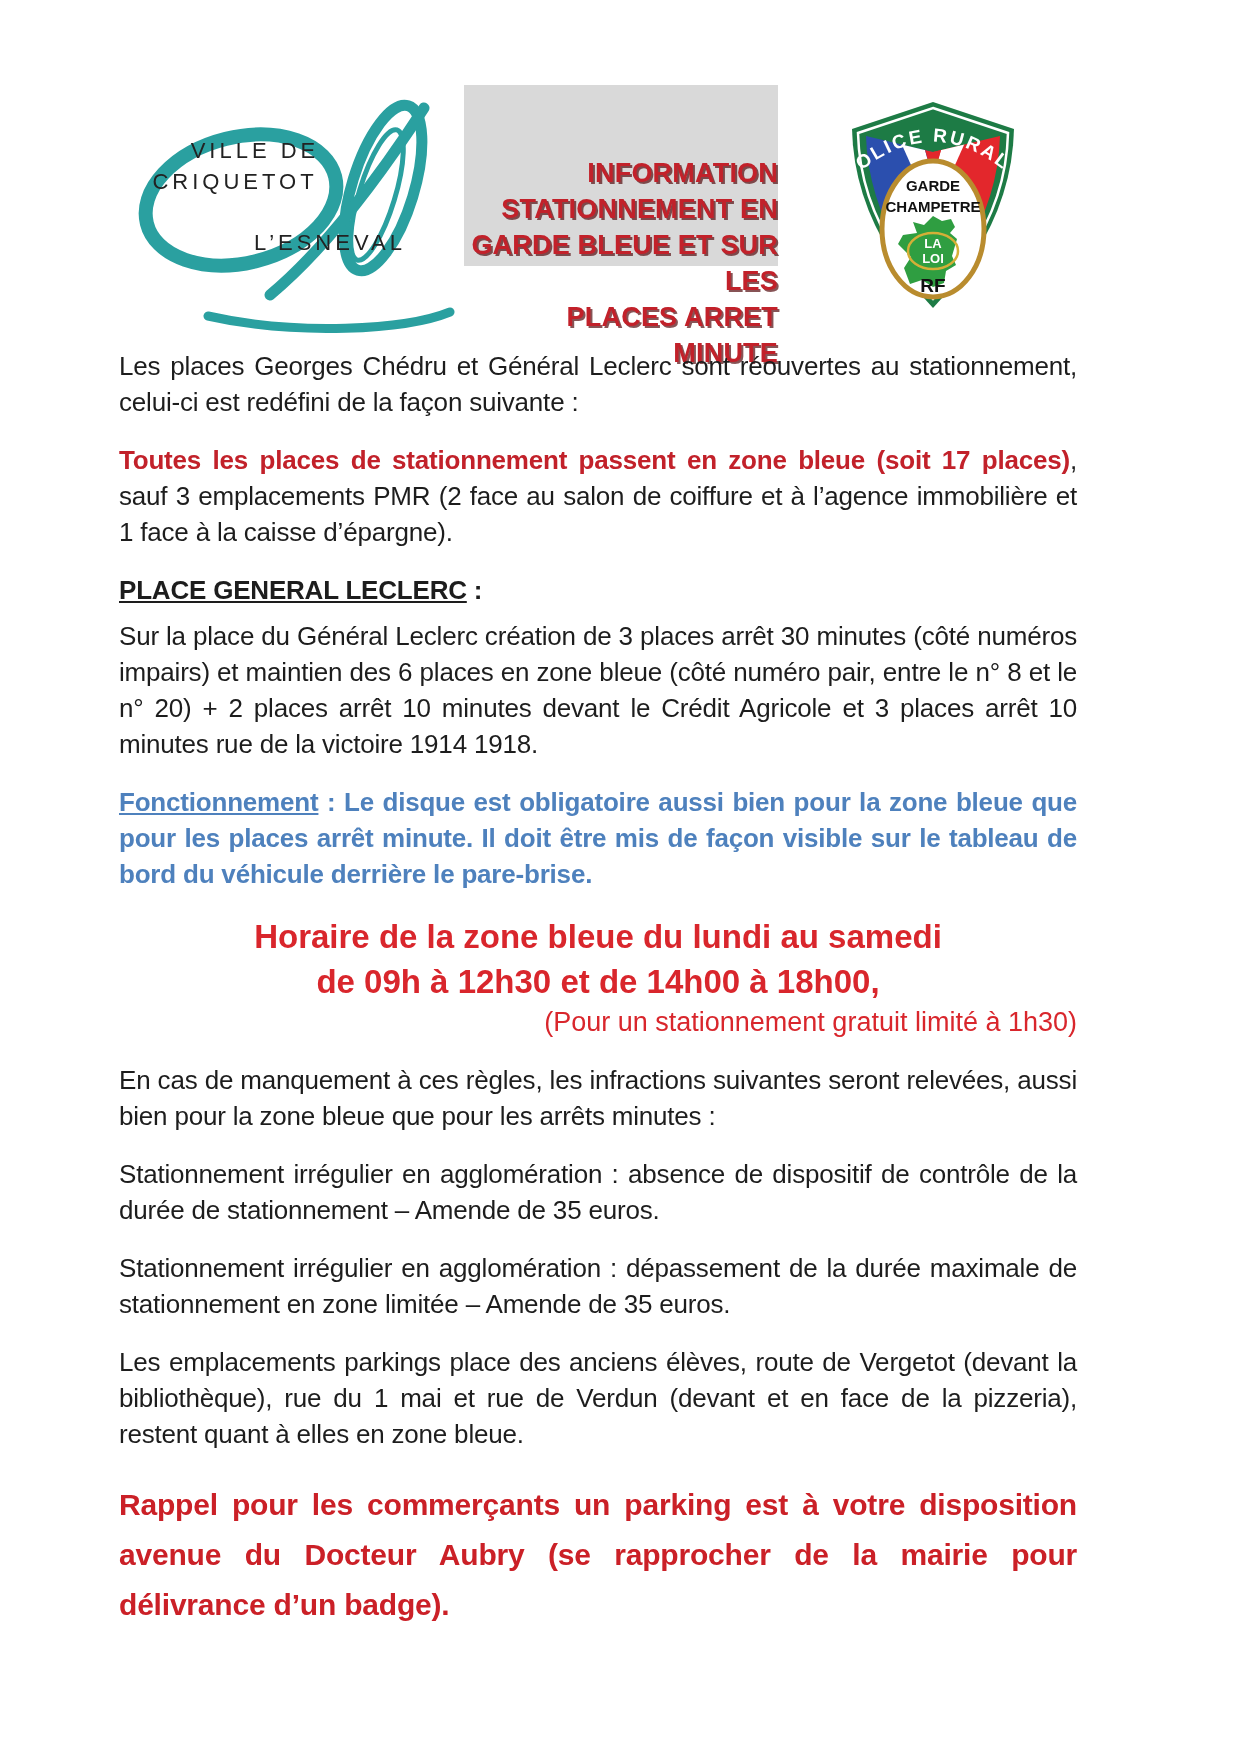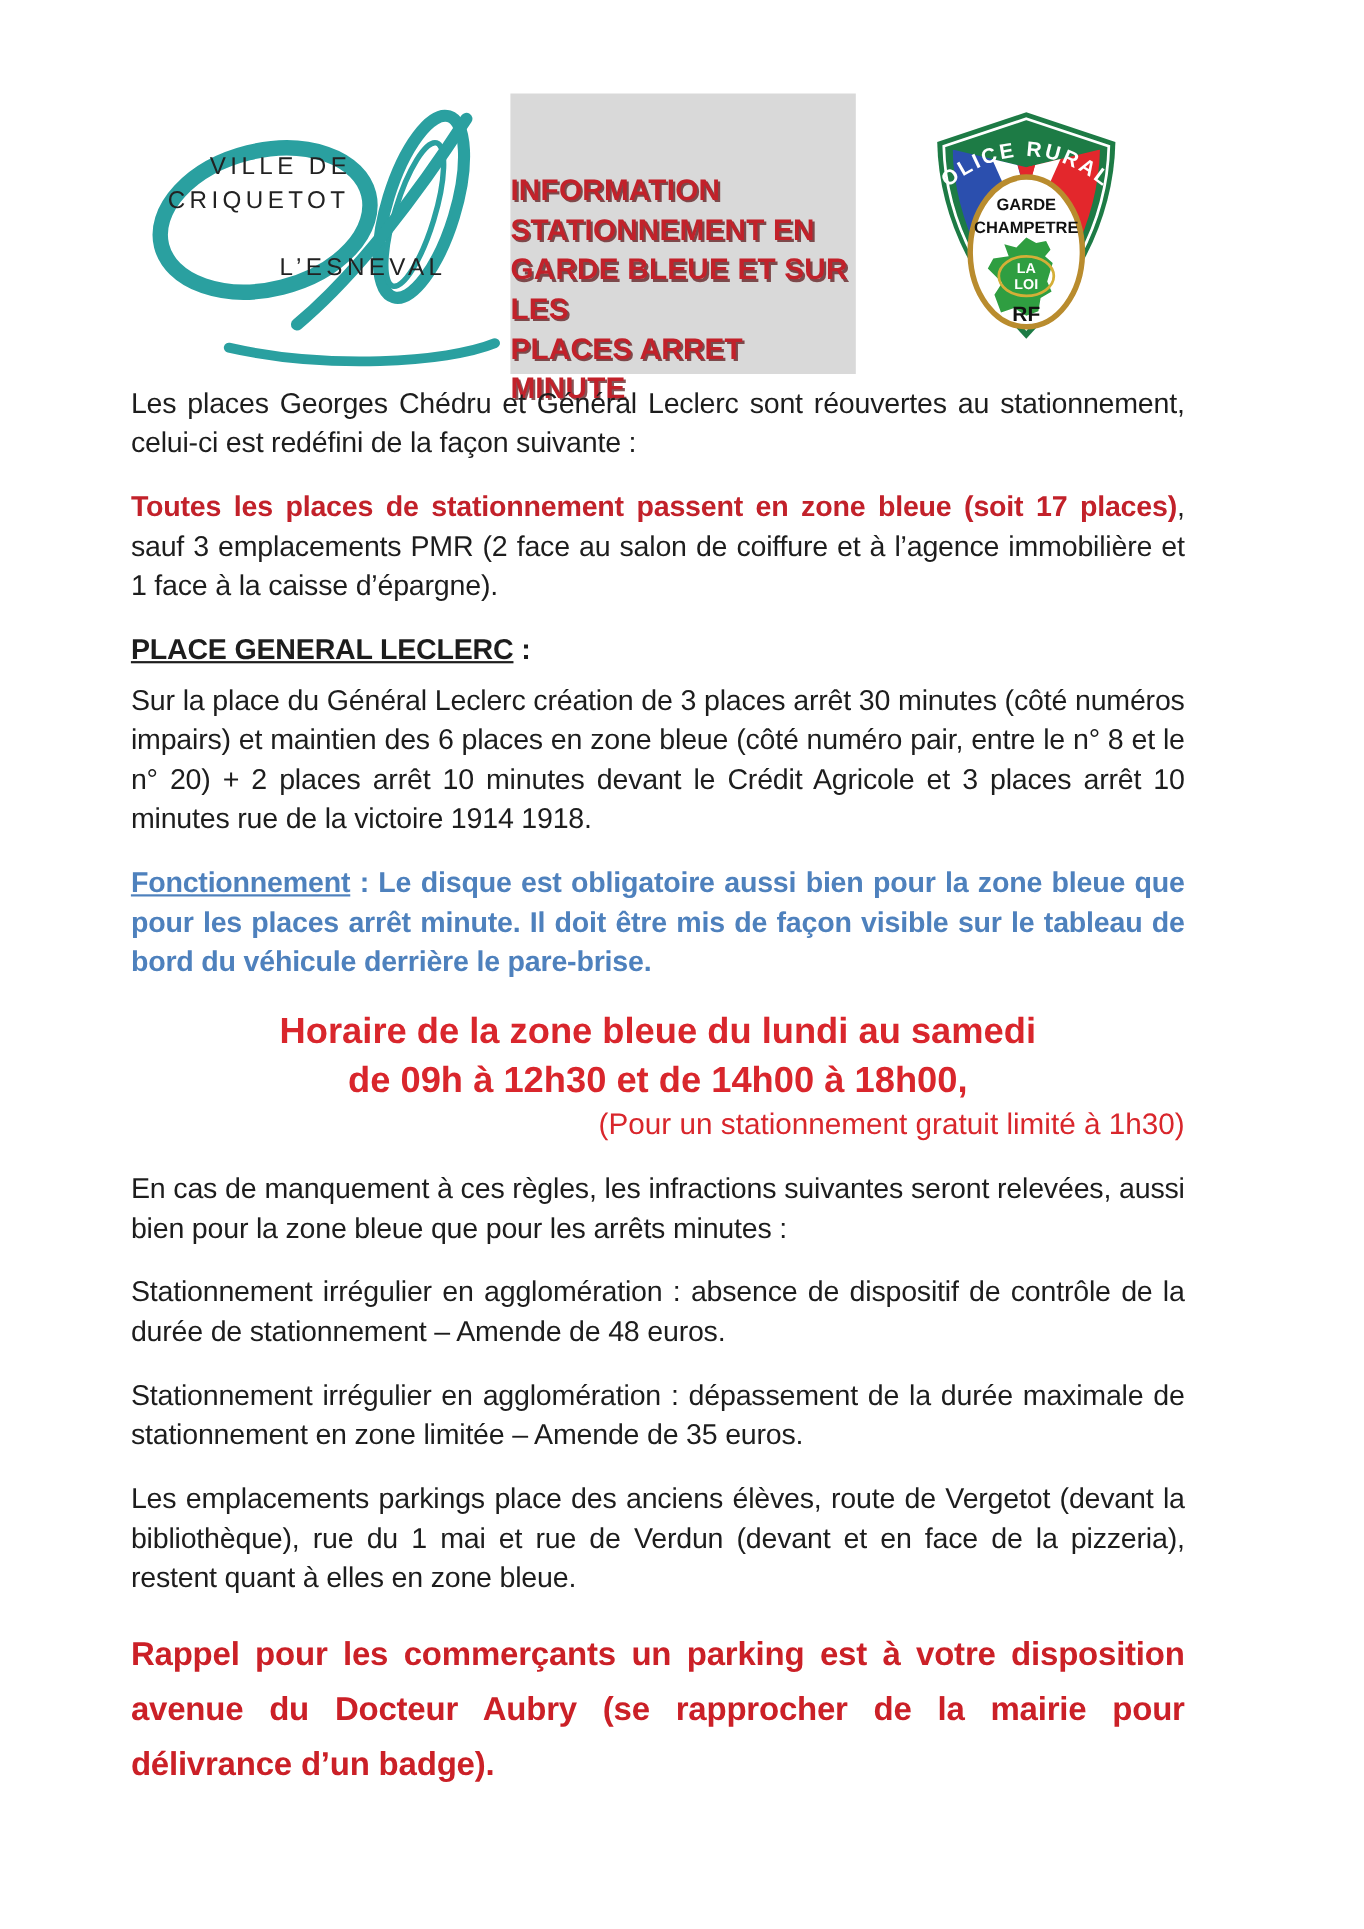--- a/index.html
+++ b/index.html
@@ -5,22 +5,22 @@
   html,body{margin:0;padding:0;background:#888;}
   .page{
     position:relative;width:1240px;height:1754px;background:#ffffff;
     margin:0 auto;overflow:hidden;
     font-family:"Liberation Sans",sans-serif;color:#1d1d1d;
   }
   
   .header{position:absolute;left:0;top:0;width:1240px;height:350px;}
   .logo-svg{position:absolute;left:128px;top:92px;}
   .title-box{
-    position:absolute;left:464px;top:85px;width:314px;height:255px;
-    background:#d9d9d9;box-sizing:border-box;padding-top:70px;text-align:left;
+    position:absolute;left:464px;top:85px;width:314px;height:181px;
+    background:#d9d9d9;box-sizing:border-box;padding-top:70px;text-align:right;
   }
   .title-line{
     font-size:27px;font-weight:bold;color:#c2212a;line-height:36px;
     letter-spacing:.2px;text-shadow:2px 2px 0 rgba(84,12,14,.7);
   }
   .badge-svg{position:absolute;left:838px;top:98px;}
   
   .doc-body{position:absolute;left:119px;top:348px;width:958px;}
   .para{font-size:26px;line-height:36px;text-align:justify;margin:0 0 22px;letter-spacing:-.2px;}
   .heading{font-size:26px;line-height:36px;font-weight:bold;margin:0 0 10px;letter-spacing:-.2px;}
@@ -118,21 +118,21 @@
     <p class="para blue-para"><span class="und">Fonctionnement</span><span> : Le disque est obligatoire aussi bien pour la zone bleue que pour les places arrêt minute. Il doit être mis de façon visible sur le tableau de bord du véhicule derrière le pare-brise.</span></p>
 
     <div class="horaire">
       <div class="horaire-line">Horaire de la zone bleue du lundi au samedi</div>
       <div class="horaire-line">de 09h à 12h30 et de 14h00 à 18h00,</div>
       <div class="horaire-note">(Pour un stationnement gratuit limité à 1h30)</div>
     </div>
 
     <p class="para">En cas de manquement à ces règles, les infractions suivantes seront relevées, aussi bien pour la zone bleue que pour les arrêts minutes :</p>
 
-    <p class="para">Stationnement irrégulier en agglomération : absence de dispositif de contrôle de la durée de stationnement – Amende de 48 euros.</p>
+    <p class="para">Stationnement irrégulier en agglomération : absence de dispositif de contrôle de la durée de stationnement – Amende de 35 euros.</p>
 
     <p class="para">Stationnement irrégulier en agglomération : dépassement de la durée maximale de stationnement en zone limitée – Amende de 35 euros.</p>
 
     <p class="para parkings">Les emplacements parkings place des anciens élèves, route de Vergetot (devant la bibliothèque), rue du 1 mai et rue de Verdun (devant et en face de la pizzeria), restent quant à elles en zone bleue.</p>
 
     <p class="rappel">Rappel pour les commerçants un parking est à votre disposition avenue du Docteur Aubry (se rapprocher de la mairie pour délivrance d’un badge).</p>
 
   </main>
 </div>
 

